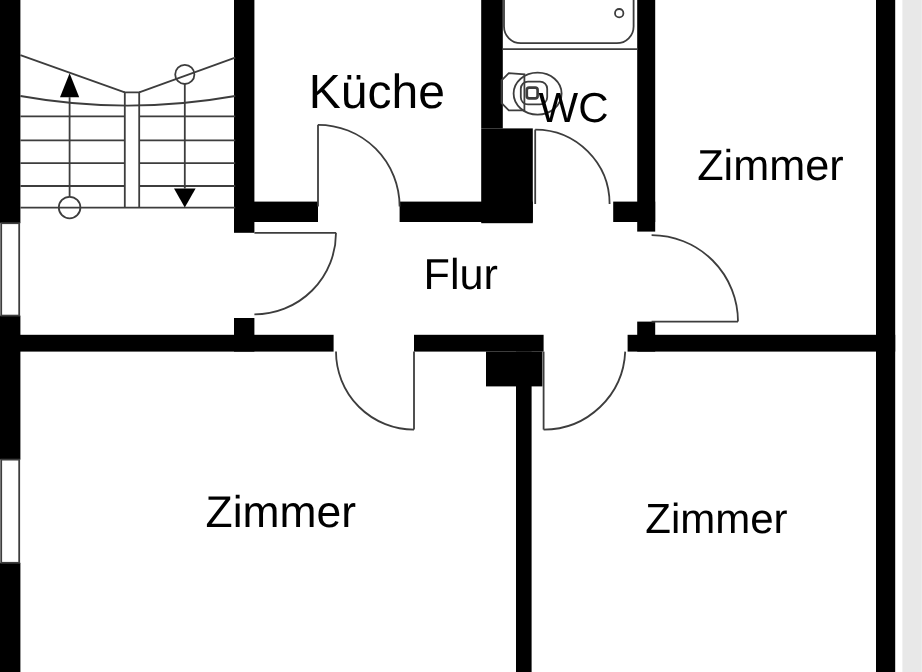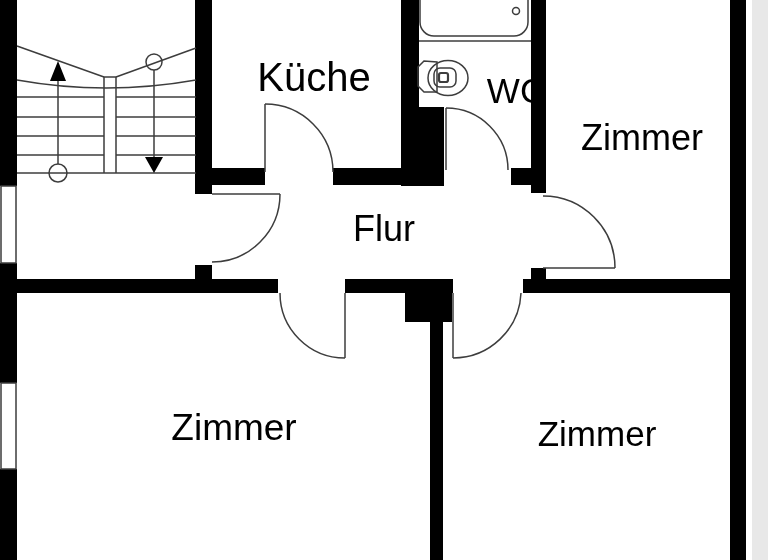--- a/index.html
+++ b/index.html
@@ -105,18 +105,18 @@
       <path class="thin" d="M419,41 L531,41"></path>
       <circle class="thin" cx="516" cy="11" r="3.5"></circle>
       <path class="thin" d="M418,67 L424,61 L437,62 L437,92 L424,92 L418,86 Z"></path>
       <ellipse class="thin" cx="448" cy="78" rx="20" ry="17.5"></ellipse>
       <rect class="thin" x="434" y="68" width="22" height="19" rx="6"></rect>
       <rect class="thin2" x="439" y="73" width="9" height="9" rx="2"></rect>
     </g>
   </svg>
 
   <div class="label" style="left:314px;top:77px;font-size:40px;">Küche</div>
-  <div class="label" style="left:478px;top:90px;font-size:35px;margin-left:38px;">WC</div>
+  <div class="label" style="left:478px;top:90px;font-size:35px;">WC</div>
   <div class="label" style="left:642px;top:138px;font-size:36px;">Zimmer</div>
   <div class="label" style="left:384px;top:229px;font-size:36px;text-align:center;">Flur</div>
   <div class="label" style="left:234px;top:427px;font-size:37px;">Zimmer</div>
   <div class="label" style="left:597px;top:433px;font-size:35px;">Zimmer</div>
 </div>
 
 </body></html>

